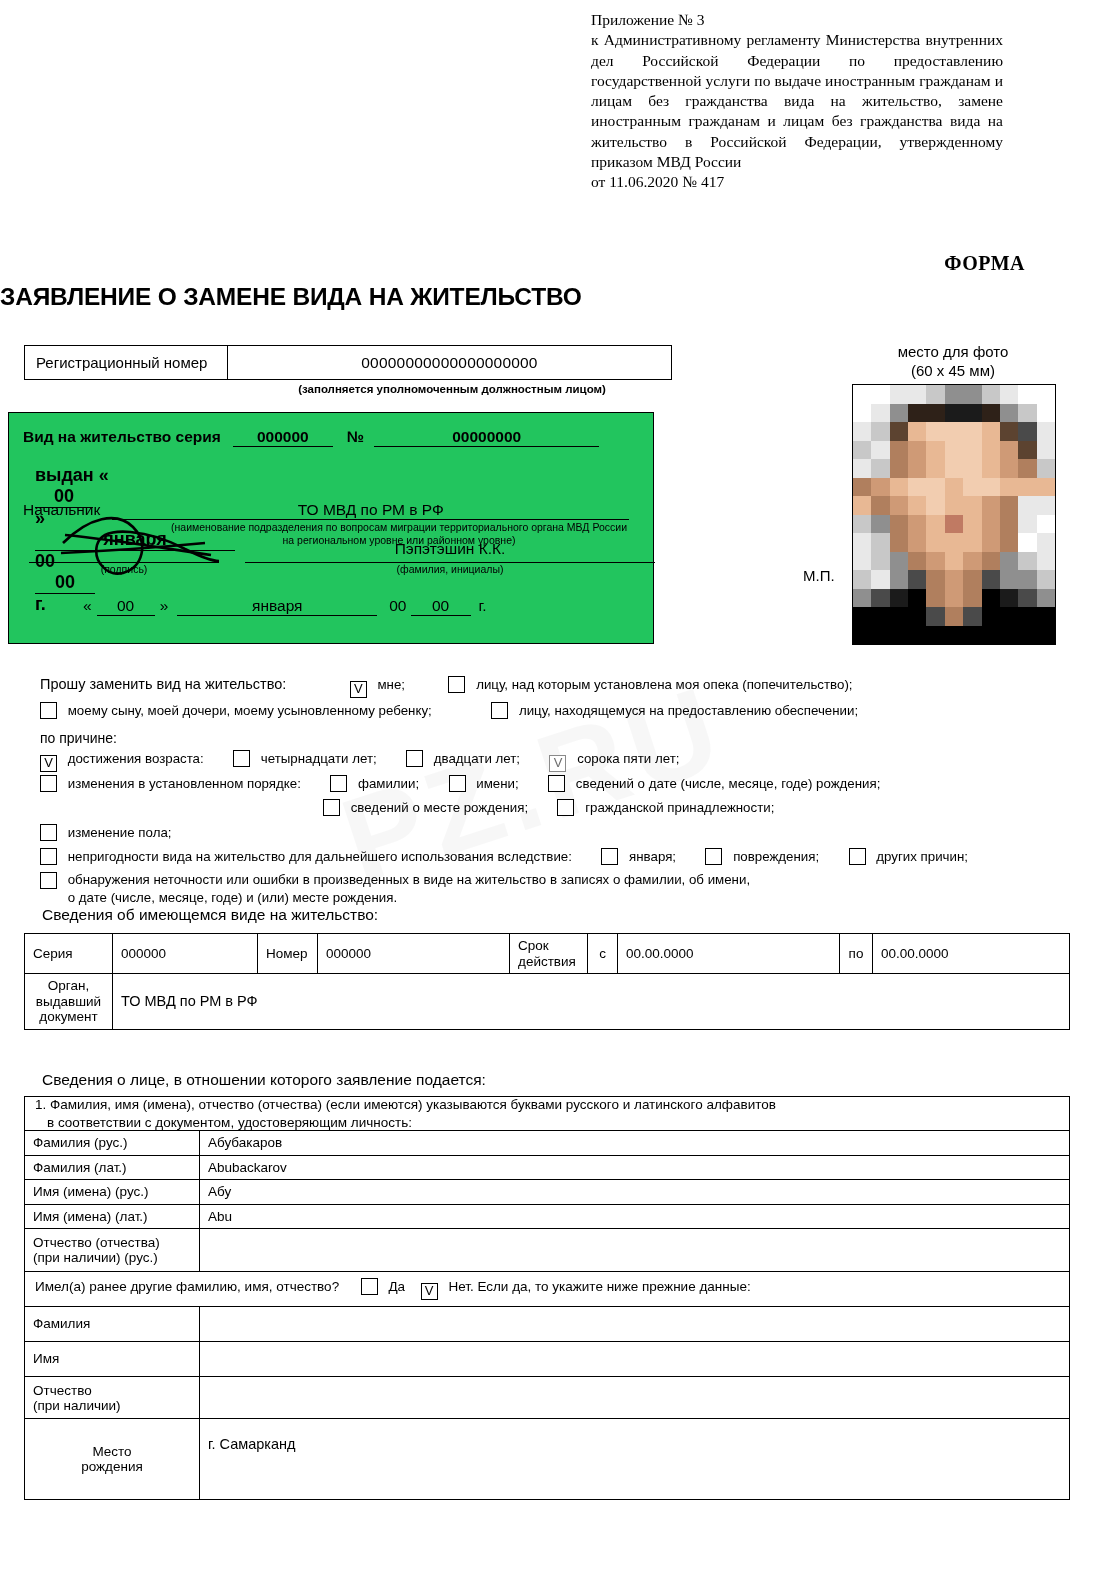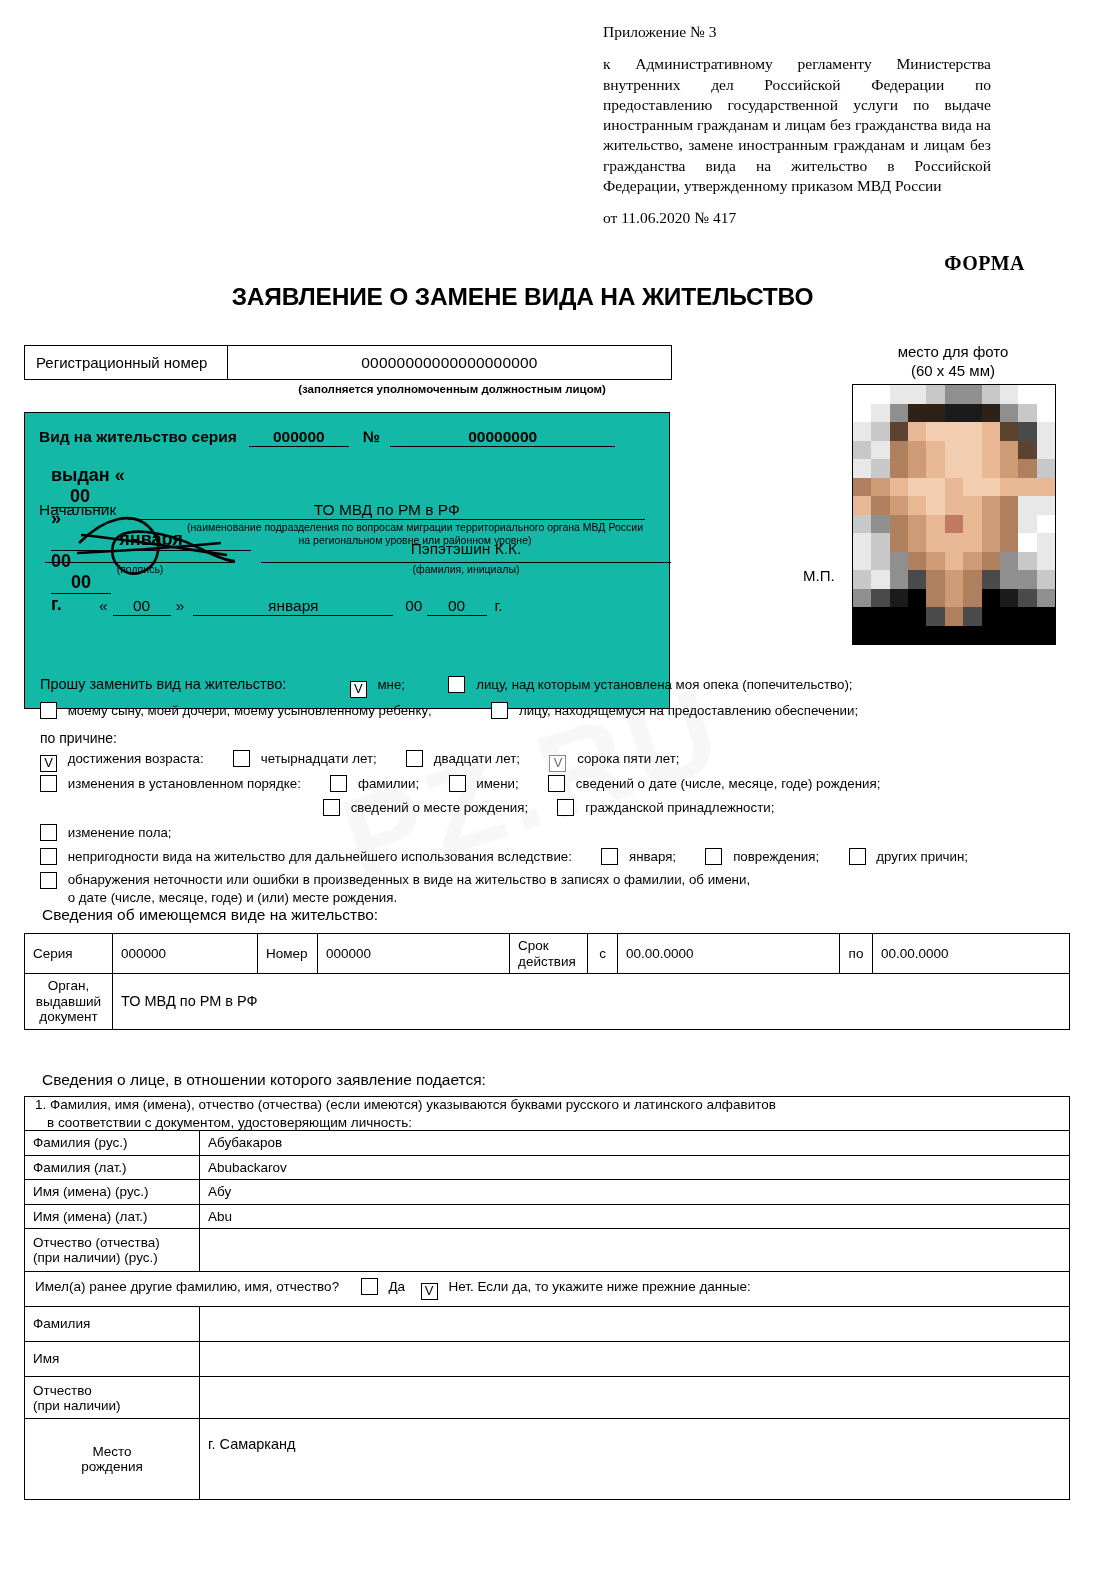--- a/index.html
+++ b/index.html
@@ -46,21 +46,21 @@
     top: 10px;
     width: 412px;
     font-family: "Liberation Serif", serif;
     font-size: 15.5px;
     line-height: 20.3px;
     text-align: justify;
     z-index: 2;
   }
   .annex .first-line { text-align: left; }
   .annex .last-line  { text-align: left; }
-  .annex p { margin: 12px; }
+  .annex p { margin: 0; }
 
   
   .forma {
     position: absolute;
     left: 0;
     top: 252px;
     width: 1025px;
     text-align: right;
     font-family: "Liberation Serif", serif;
     font-weight: bold;
@@ -68,21 +68,21 @@
     letter-spacing: 0.5px;
     z-index: 2;
   }
 
   
   .doc-title {
     position: absolute;
     left: 0;
     top: 283px;
     width: 1045px;
-    text-align: center;
+    text-align: left;
     font-family: "Liberation Sans", sans-serif;
     font-weight: bold;
     font-size: 24.5px;
     letter-spacing: -0.2px;
     z-index: 2;
   }
 
   
   .reg-box {
     position: absolute;
@@ -158,28 +158,28 @@
     position: absolute;
     left: 803px;
     top: 567px;
     font-size: 15px;
     z-index: 2;
   }
 
   
   .vnzh-box {
     position: absolute;
-    left: 24px;
+    left: 8px;
     top: 412px;
     width: 646px;
-    height: 297px;
+    height: 232px;
     border: 1.5px solid #000;
     box-sizing: border-box;
     z-index: 2;
-    background: #14b8a6;
+    background: #22c55e;
   }
   .vnzh-row1 {
     position: absolute; left: 14px; top: 15px;
     font-size: 15.5px; font-weight: bold;
     display: flex; align-items: baseline;
   }
   .vnzh-row2 {
     position: absolute; left: 14px; top: 52px;
     font-size: 18px; font-weight: bold;
     display: flex; align-items: baseline; flex-direction: column;

